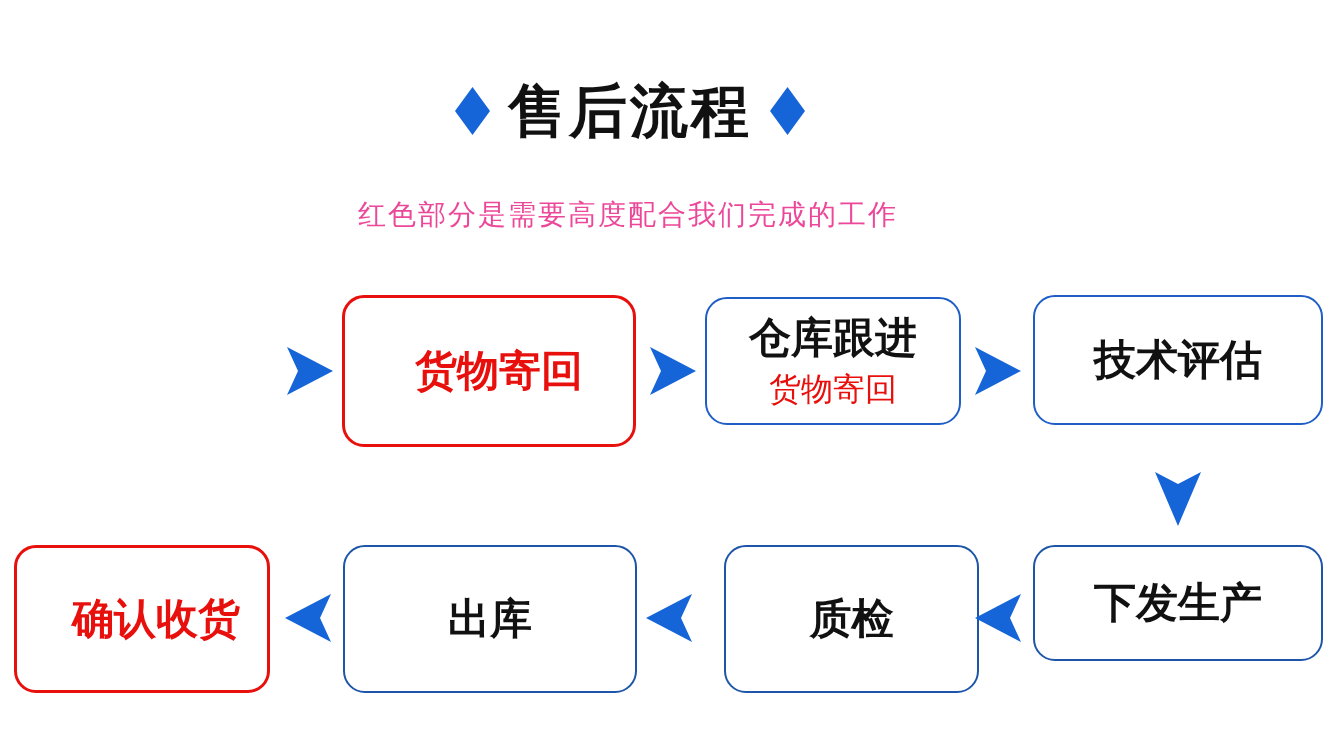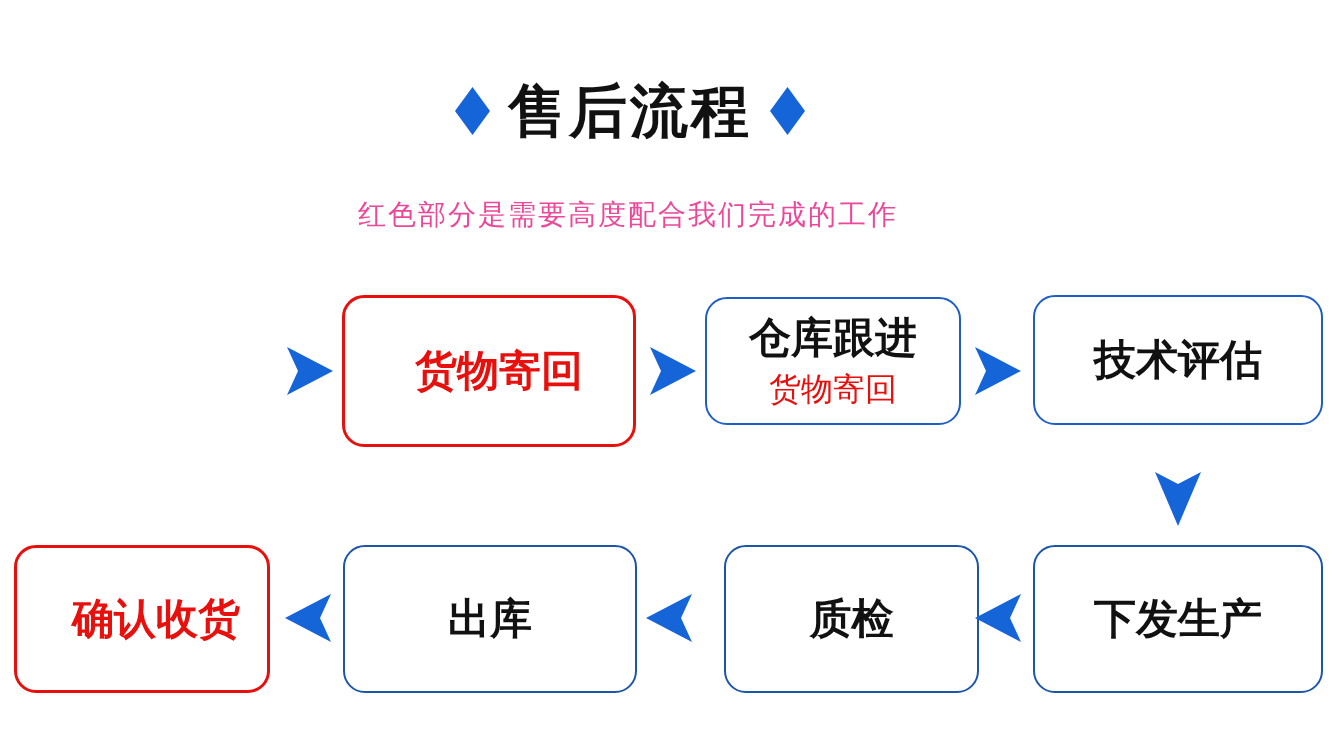--- a/index.html
+++ b/index.html
@@ -64,21 +64,21 @@
 
   
   .r1c1 { left: 14px;   top: 295px; width: 256px; height: 152px; }
   .r1c2 { left: 342px;  top: 295px; width: 294px; height: 152px; padding-left: 20px; }
   .r1c3 { left: 705px;  top: 297px; width: 256px; height: 128px; }
   .r1c4 { left: 1033px; top: 295px; width: 290px; height: 130px; }
   
   .r2c1 { left: 14px;   top: 545px; width: 256px; height: 148px; padding-left: 28px; }
   .r2c2 { left: 343px;  top: 545px; width: 294px; height: 148px; }
   .r2c3 { left: 724px;  top: 545px; width: 255px; height: 148px; }
-  .r2c4 { left: 1033px; top: 545px; width: 290px; height: 148px; }
+  .r2c4 { left: 1033px; top: 545px; width: 290px; height: 116px; }
 
   
   .arrow { position: absolute; line-height: 0; }
   .ar1 { left: 287px;  top: 347px; }
   .ar2 { left: 650px;  top: 347px; }
   .ar3 { left: 975px;  top: 347px; }
   .ad1 { left: 1155px; top: 472px; }
   .al1 { left: 975px;  top: 594px; }
   .al2 { left: 646px;  top: 594px; }
   .al3 { left: 285px;  top: 594px; }

